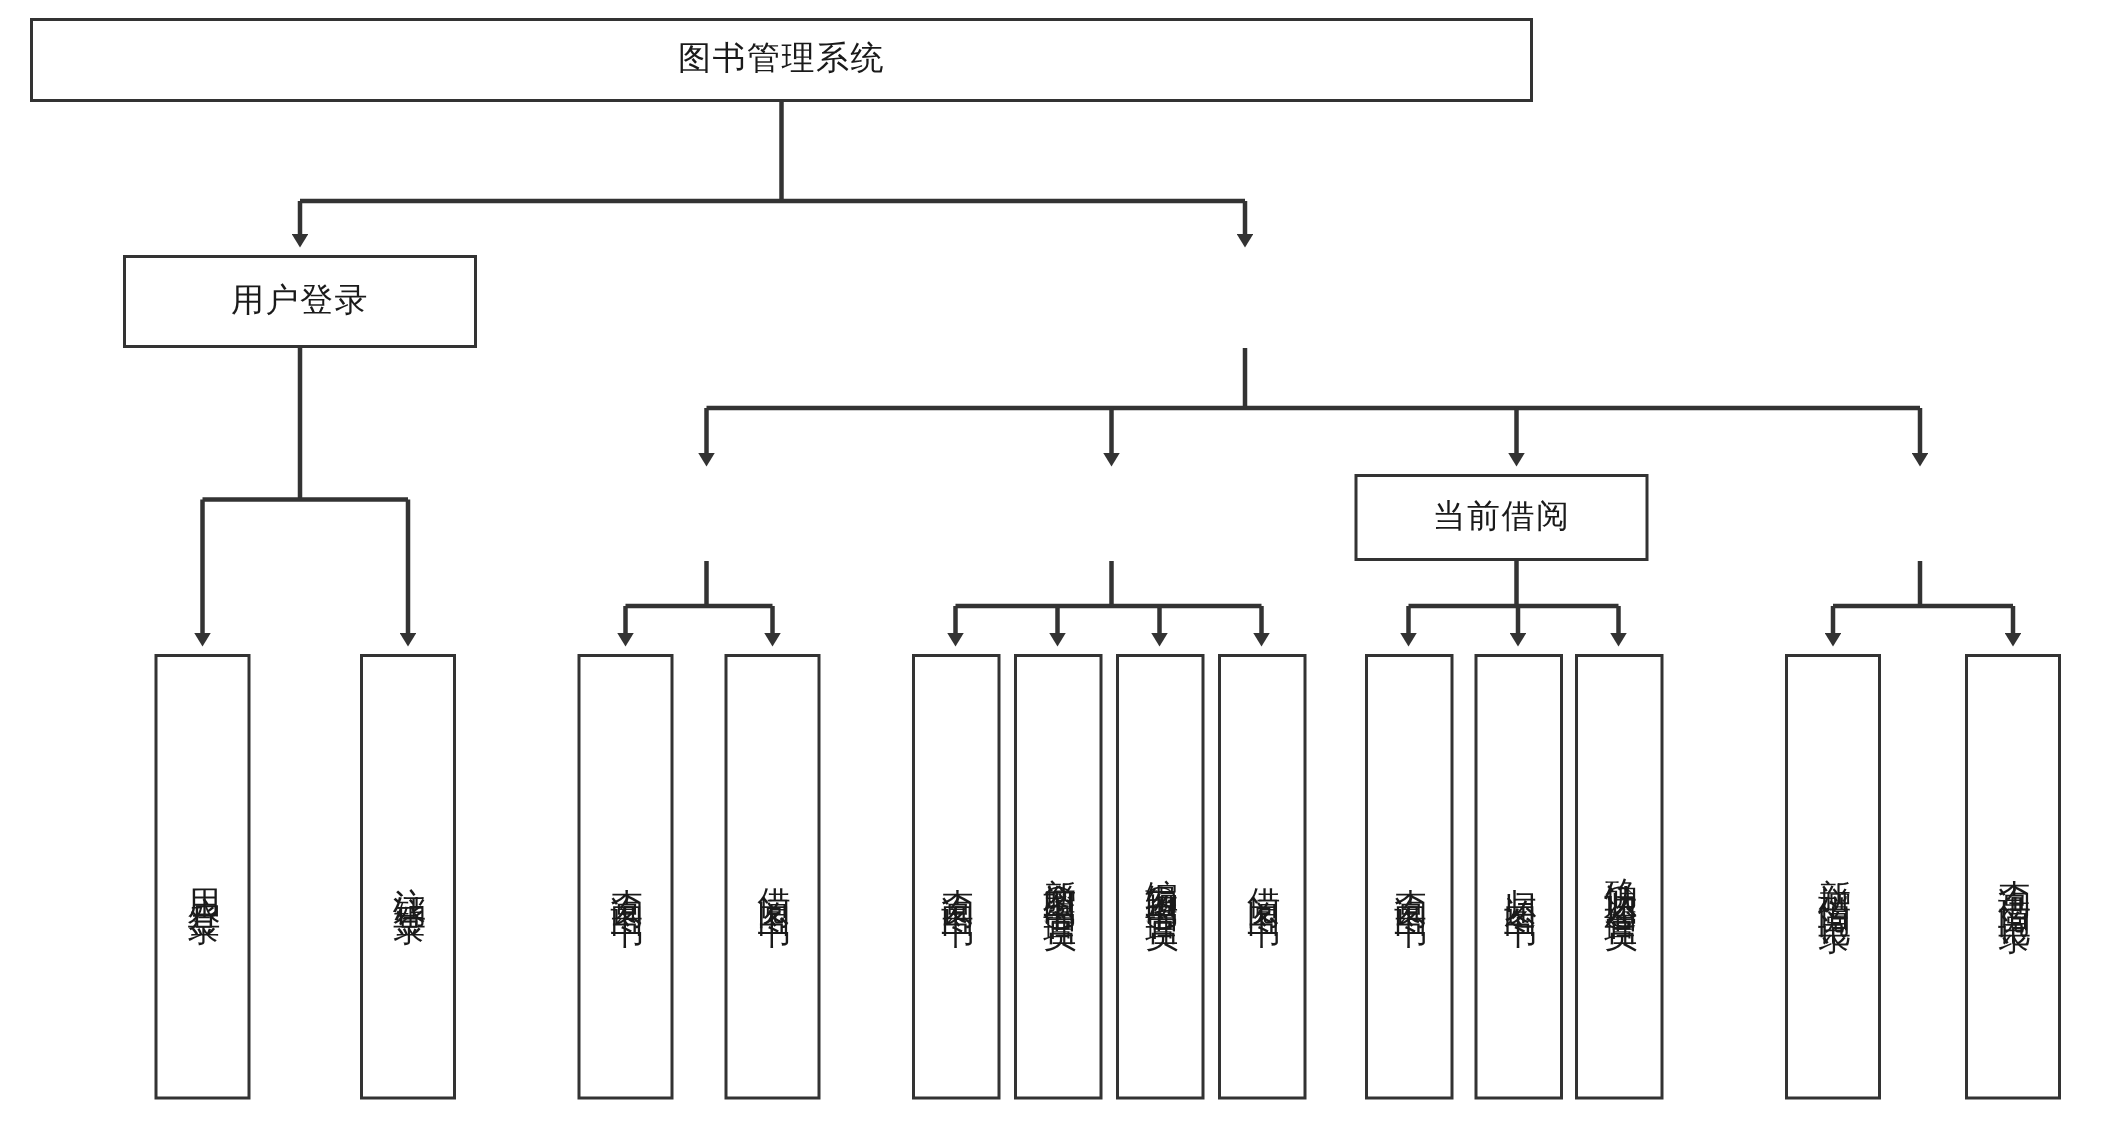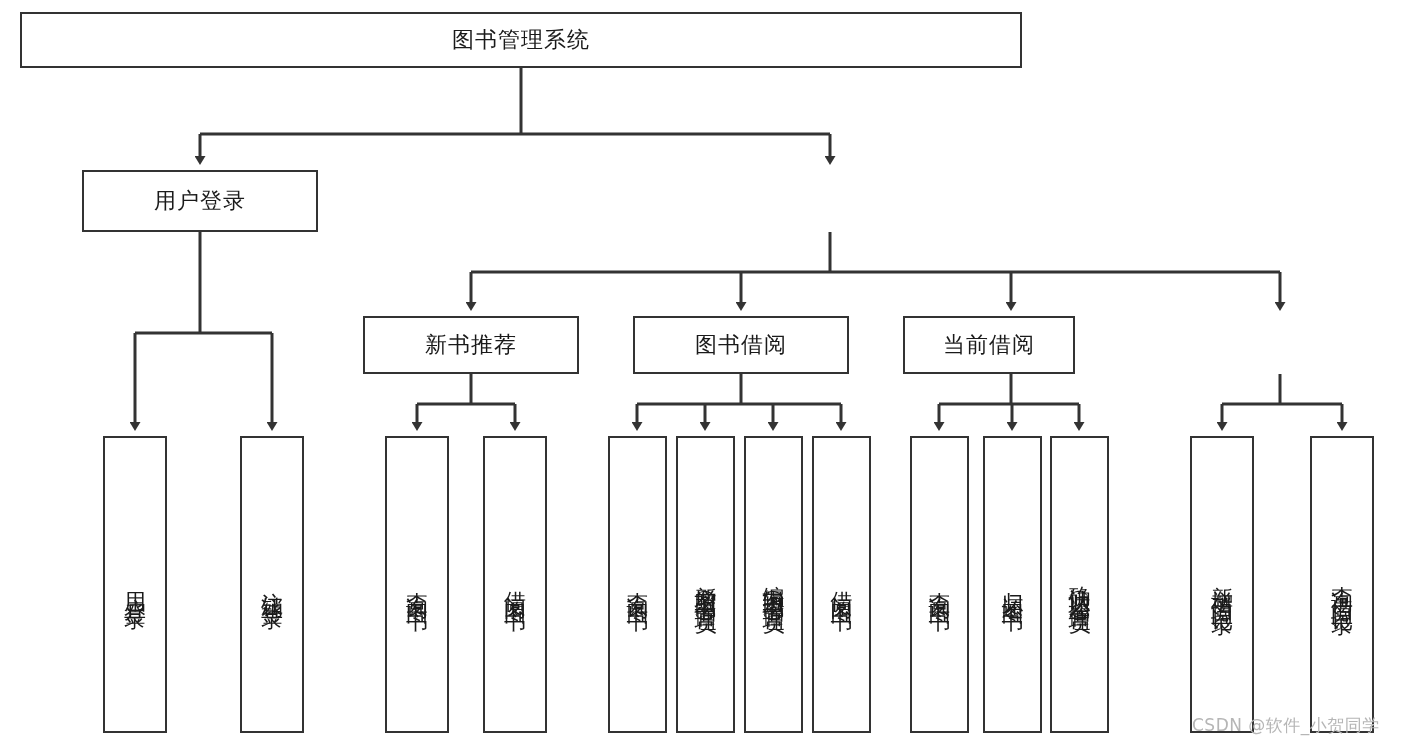--- a/index.html
+++ b/index.html
@@ -128,27 +128,21 @@
   </svg>
 
   <div class="node node-h" style="left:20px; top:12px; width:1002px; height:56px;">
     <span>图书管理系统</span>
   </div>
 
   <div class="node node-h" style="left:82px; top:170px; width:236px; height:62px;">
     <span>用户登录</span>
   </div>
 
-  <div class="node node-h" style="left:363px; top:316px; width:216px; height:58px;">
-    <span>新书推荐</span>
-  </div>
-  <div class="node node-h" style="left:633px; top:316px; width:216px; height:58px;">
-    <span>图书借阅</span>
-  </div>
-  <div class="node node-h" style="left:903px; top:316px; width:172px; height:58px;">
+  <div class="node node-h" style="left:903px; top:316px; width:196px; height:58px;">
     <span>当前借阅</span>
   </div>
 
   <div class="node" style="left:103px; top:436px; width:64px; height:297px;">
     <span class="node-v">用户登录</span>
   </div>
   <div class="node" style="left:240px; top:436px; width:64px; height:297px;">
     <span class="node-v">注销登录</span>
   </div>
 
@@ -182,15 +176,14 @@
     <span class="node-v tall">确认归还（管理员）</span>
   </div>
 
   <div class="node" style="left:1190px; top:436px; width:64px; height:297px;">
     <span class="node-v">新增借阅记录</span>
   </div>
   <div class="node" style="left:1310px; top:436px; width:64px; height:297px;">
     <span class="node-v">查询借阅记录</span>
   </div>
 
-  <div class="watermark" style="left:1192px; top:714px;">CSDN @软件_小贺同学</div>
 
 </div>
 
 </body></html>

